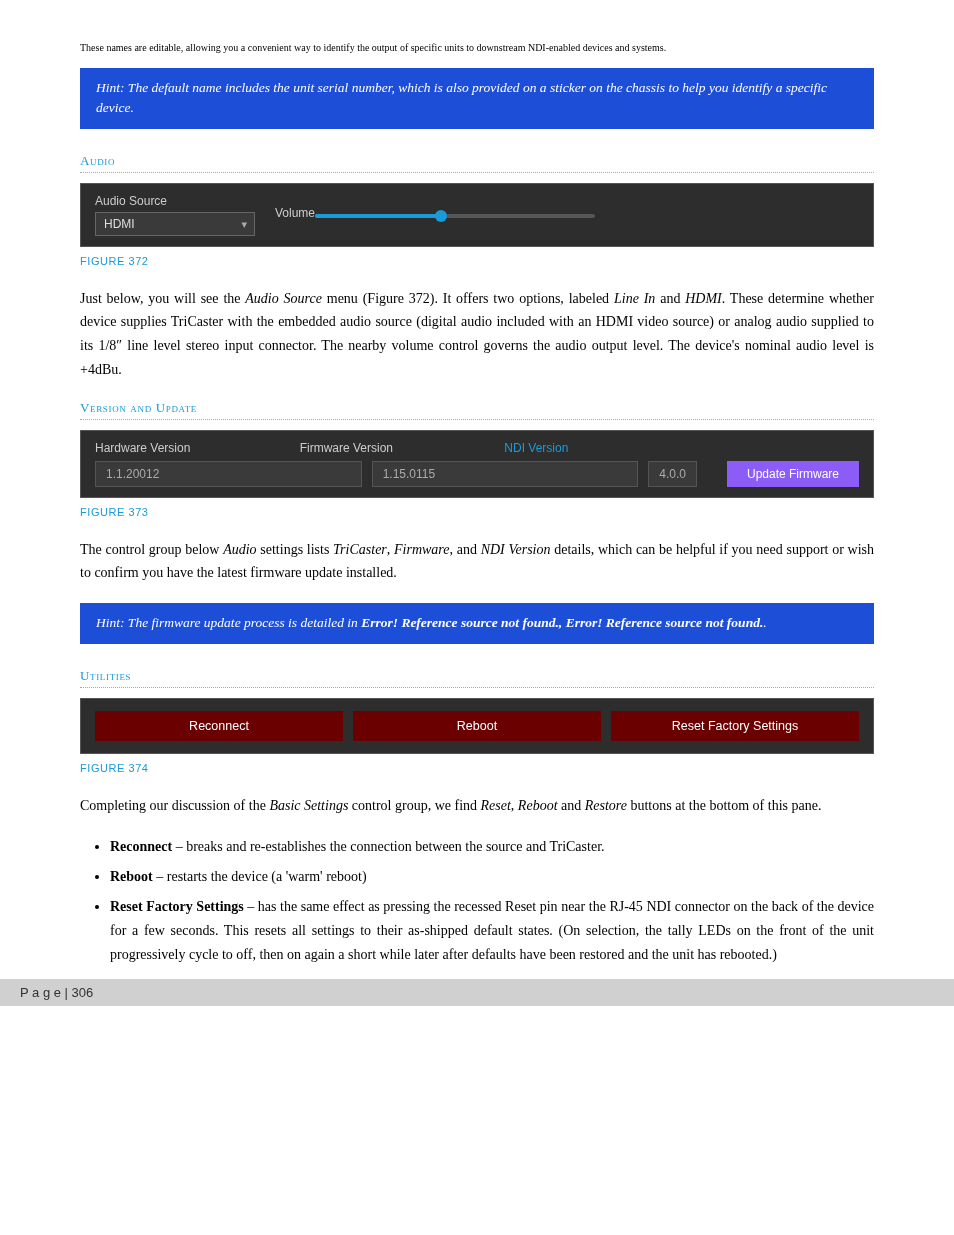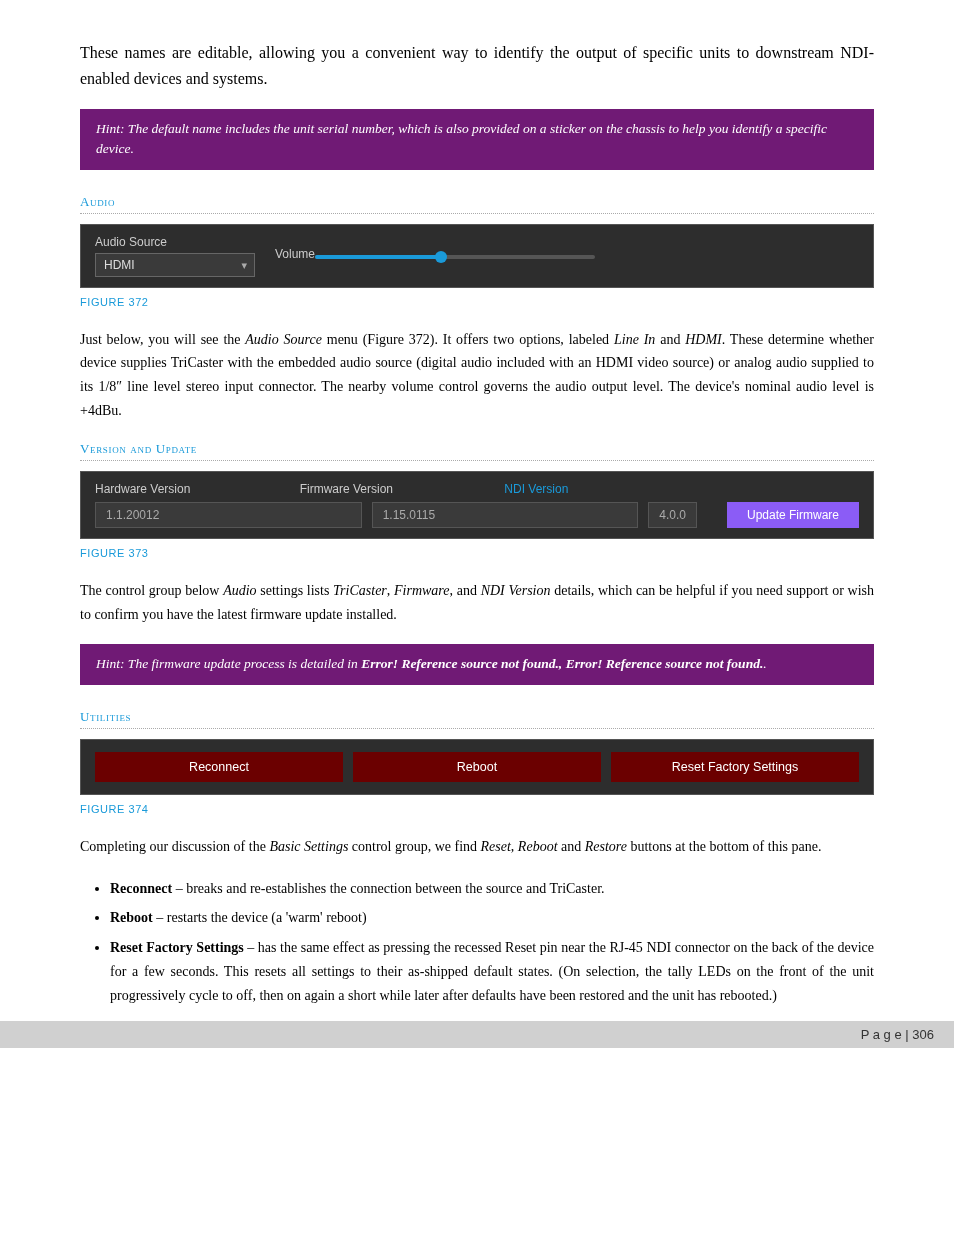--- a/index.html
+++ b/index.html
@@ -9,27 +9,27 @@
       background: #fff;
       color: #000;
       width: 954px;
       min-height: 1235px;
     }
     .page {
       padding: 40px 80px 40px 80px;
       position: relative;
     }
     .intro-text {
-      font-size: 16px;
+      font-size: 10px;
       line-height: 1.6;
-      margin-bottom: 18px;
+      margin-bottom: 12px;
       text-align: justify;
     }
     .hint-box {
-      background: #701a75;
+      background: #1d4ed8;
       color: #fff;
       padding: 10px 16px;
       margin-bottom: 24px;
       font-style: italic;
       font-size: 13.5px;
       line-height: 1.5;
     }
     .hint-box b, .hint-box strong {
       font-weight: bold;
     }
@@ -211,21 +211,20 @@
     .page-footer {
       position: absolute;
       bottom: 16px;
       left: 0;
       right: 0;
       background: #d0d0d0;
       padding: 6px 20px;
       font-size: 13px;
       font-family: Arial, sans-serif;
       color: #333;
-      text-align: right;
     }
     .section-gap { margin-bottom: 20px; }
     .version-header-row {
       display: flex;
       gap: 9px;
       margin-bottom: 6px;
     }
     .version-header-col {
       flex: 1;
       color: #ccc;

